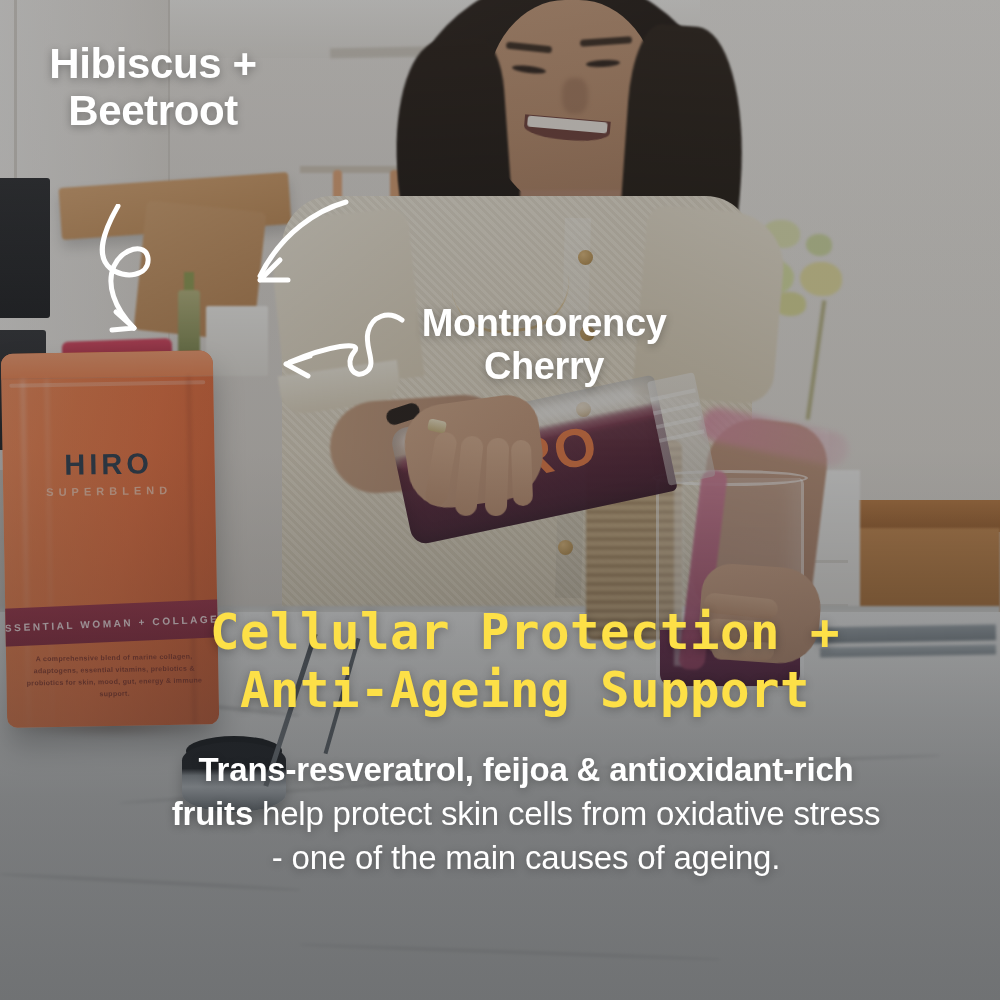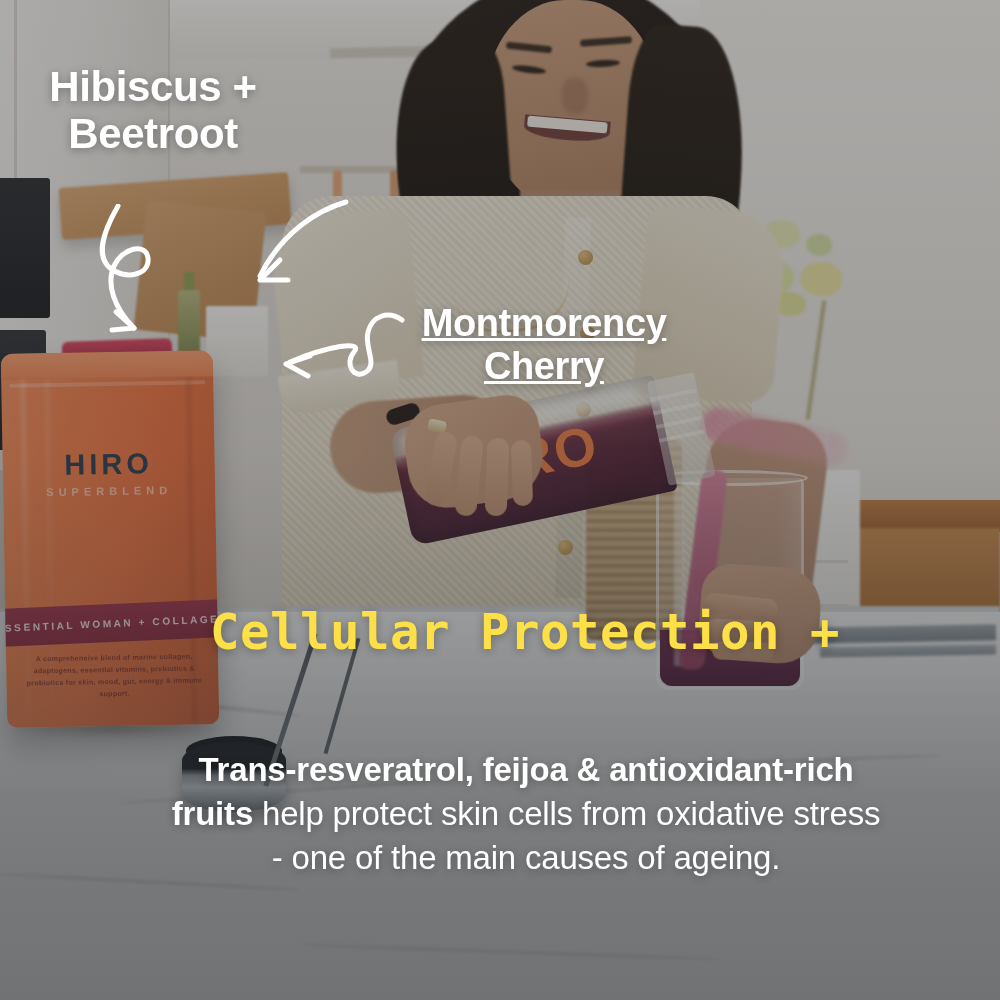--- a/index.html
+++ b/index.html
@@ -476,23 +476,23 @@
   
   .label{
     position:absolute;
     color:#fff;
     font-weight:700;
     text-align:center;
     line-height:1.12;
     letter-spacing:-.4px;
     text-shadow:0 2px 8px rgba(0,0,0,.30);
   }
-  #lbl-hibiscus{ left:18px;  top:63px;  width:270px; font-size:42px; }
+  #lbl-hibiscus{ left:18px;  top:40px;  width:270px; font-size:42px; }
   #lbl-trans{    left:300px; top:134px; width:420px; font-size:38px; }
-  #lbl-cherry{   left:384px; top:302px; width:320px; font-size:38px;text-decoration:underline; }
+  #lbl-cherry{   left:384px; top:302px; width:320px; font-size:38px; }
 
   .arrow{ position:absolute; }
   #arrow-1{ left:88px;  top:204px; width:130px; height:140px; }
   #arrow-2{ left:232px; top:188px; width:124px; height:116px; }
   #arrow-3{ left:268px; top:306px; width:140px; height:96px; }
 
   .headline{
     position:absolute; left:130px; top:604px; width:790px;
     font-family:"DejaVu Sans Mono", "Liberation Mono", monospace;
     font-weight:700;
@@ -678,17 +678,18 @@
 
   <div class="label" id="lbl-cherry">Montmorency Cherry</div>
 
   <svg class="arrow" id="arrow-3" viewBox="0 0 140 96">
     <path d="M134 14 C 120 4, 104 10, 100 26 C 96 42, 110 58, 98 66 C 86 74, 76 58, 86 46 C 96 34, 60 40, 22 56" fill="none" stroke="#fff" stroke-width="5" stroke-linecap="round"></path>
     <path d="M18 58 L 42 50 M18 58 L 40 70" fill="none" stroke="#fff" stroke-width="5" stroke-linecap="round"></path>
   </svg>
 
   <div class="headline">
     <span class="l1">Cellular Protection +</span>
+    <span class="l2">Anti-Ageing Support</span>
   </div>
 
   <p class="body"><b>Trans-resveratrol, feijoa &amp; antioxidant-rich fruits</b><span> help protect skin cells from oxidative stress - one of the main causes of ageing.</span></p>
 
 </div>
 
 </body></html>

